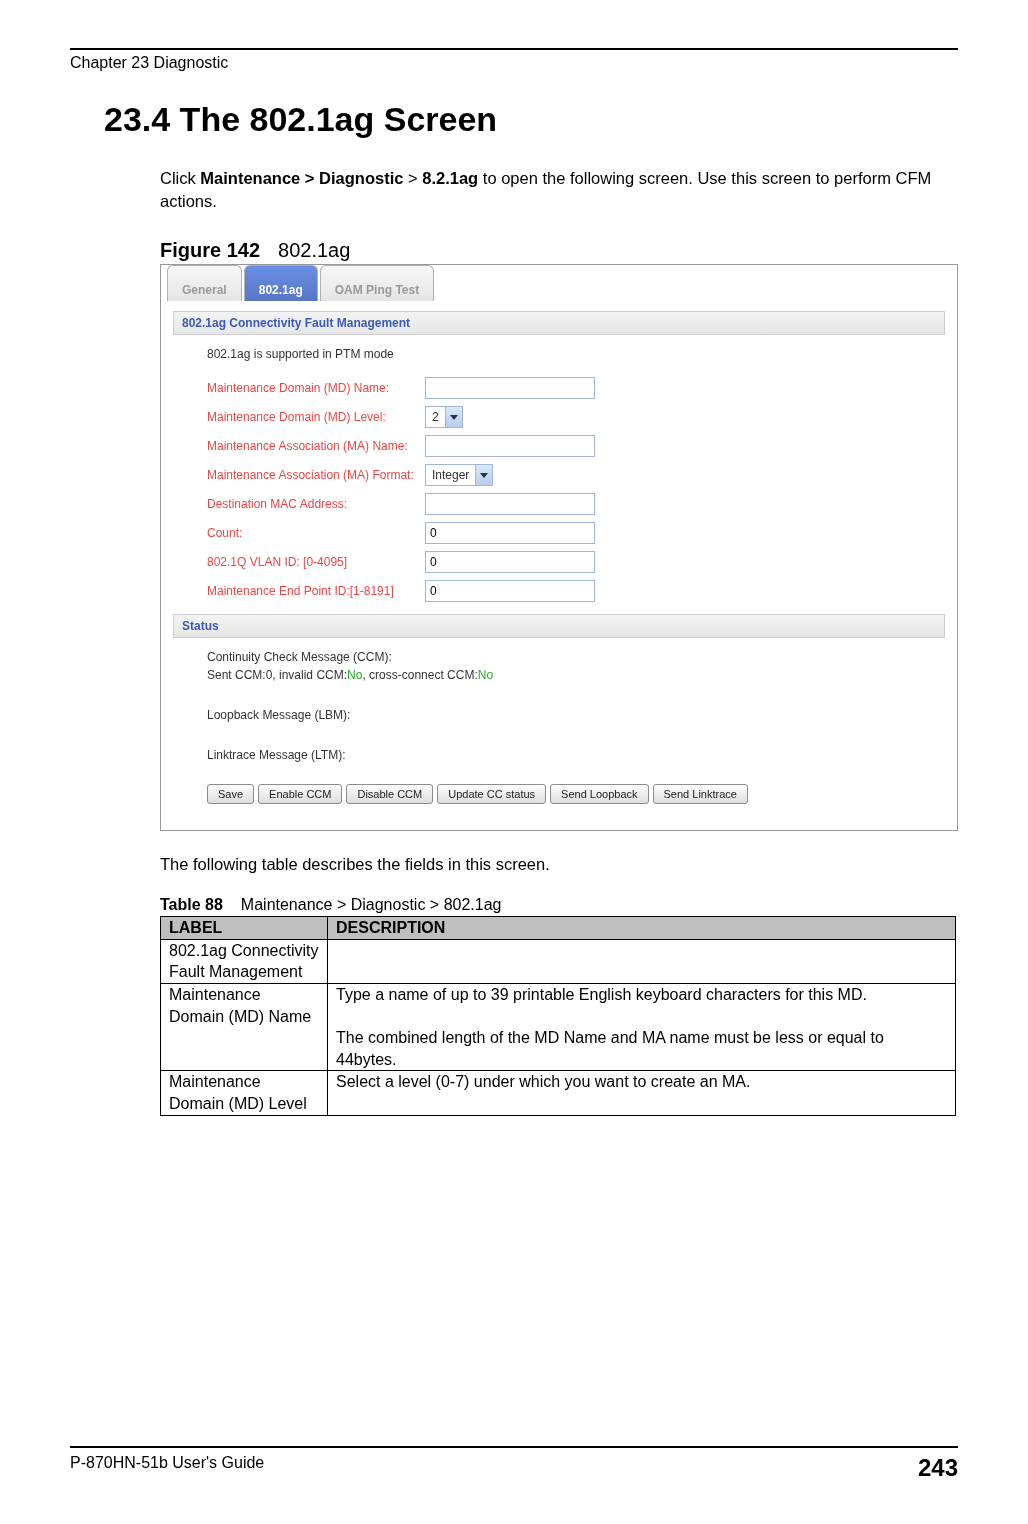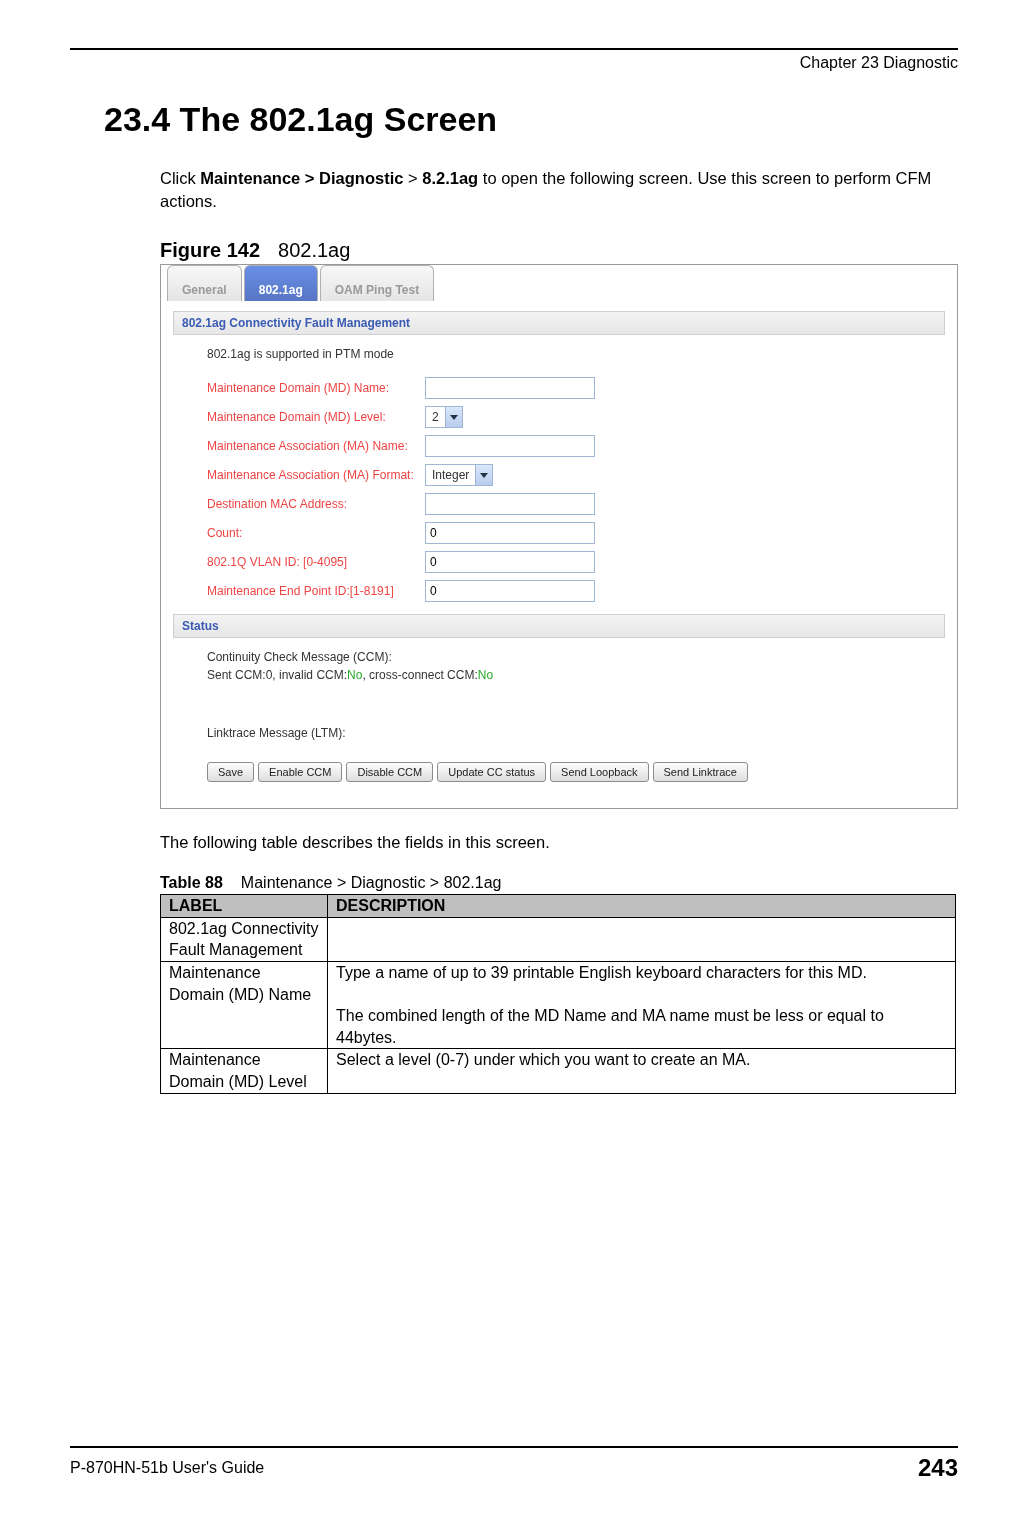--- a/index.html
+++ b/index.html
@@ -1,18 +1,18 @@
 <!DOCTYPE html>
 <html><head>
 <meta charset="utf-8">
 <style>
   html,body{margin:0;padding:0;background:#fff;font-family:Verdana,Geneva,sans-serif;color:#000;}
   .page{width:1028px;height:1524px;box-sizing:border-box;padding:48px 70px 60px 70px;position:relative;}
   .hdr-line{border-top:2px solid #000;margin-bottom:4px;}
-  .hdr{font-size:16px;text-align:right;margin-bottom:28px;}
+  .hdr{font-size:16px;margin-bottom:28px;}
   h1{font-family:Arial,Helvetica,sans-serif;font-weight:bold;font-size:34px;margin:2px 0 28px 34px;}
   .intro{margin:0 0 26px 90px;font-size:16.5px;line-height:1.4;}
   .bold{font-weight:bold;}
   .fig-cap{margin:0 0 2px 90px;font-size:20px;}
   .fig-cap .lbl{font-weight:bold;}
   .fig-cap .gap{display:inline-block;width:18px;}
   .shot{margin-left:90px;width:796px;border:1px solid #999;background:#fff;font-family:Tahoma,Verdana,sans-serif;font-size:12px;color:#323232;}
   .tabs{display:flex;align-items:flex-end;height:30px;padding:6px 6px 0 6px;background:#fff;}
   .tab{padding:17px 14px 4px 14px;border:1px solid #b0b0b0;border-bottom:none;border-radius:6px 6px 0 0;margin-right:2px;font-size:12px;background:linear-gradient(#f7f7f7,#e5e5e5);color:#9a9a9a;font-weight:bold;}
   .tab.active{background:linear-gradient(#6a8fe6,#5776c4);color:#fff;font-weight:bold;}
@@ -36,21 +36,21 @@
   .after-fig{margin:24px 0 22px 90px;font-size:16.5px;}
   .tbl-cap{margin:0 0 2px 90px;font-size:16px;}
   .tbl-cap .lbl{font-weight:bold;}
   .tbl-cap .gap{display:inline-block;width:18px;}
   table.desc{margin-left:90px;border-collapse:collapse;width:796px;font-size:16px;}
   table.desc th,table.desc td{border:1px solid #000;padding:0 8px;vertical-align:top;line-height:1.35;}
   table.desc thead th{background:#bfbfbf;font-family:Arial,Helvetica,sans-serif;font-weight:bold;text-align:left;}
   table.desc td.c1{width:150px;}
   .ftr{position:absolute;left:70px;right:70px;bottom:42px;}
   .ftr-line{border-top:2px solid #000;margin-bottom:6px;}
-  .ftr-row{display:flex;justify-content:space-between;align-items:center;font-size:16px;}
+  .ftr-row{display:flex;justify-content:space-between;font-size:16px;}
   .pgno{font-family:Arial,Helvetica,sans-serif;font-weight:bold;font-size:24px;}
 </style>
 </head>
 <body>
 <div class="page">
 
   <div class="hdr-line"></div>
   <div class="hdr">Chapter 23 Diagnostic</div>
 
   <h1>23.4  The 802.1ag Screen</h1>
@@ -118,20 +118,21 @@
         </div>
       </div>
 
       <div class="sect-bar">Status</div>
       <div class="status-body">
         <div class="sline">Continuity Check Message (CCM):</div>
         <div class="sline">
           <span>Sent CCM:0, invalid CCM:</span><span class="no">No</span><span>, cross-connect CCM:</span><span class="no">No</span>
         </div>
         <div style="height:18px"></div>
+        <div class="sline">Loopback Message (LBM):</div>
         <div style="height:18px"></div>
         <div class="sline">Linktrace Message (LTM):</div>
       </div>
 
       <div class="btnrow">
         <div class="btn">Save</div>
         <div class="btn">Enable CCM</div>
         <div class="btn">Disable CCM</div>
         <div class="btn">Update CC status</div>
         <div class="btn">Send Loopback</div>

